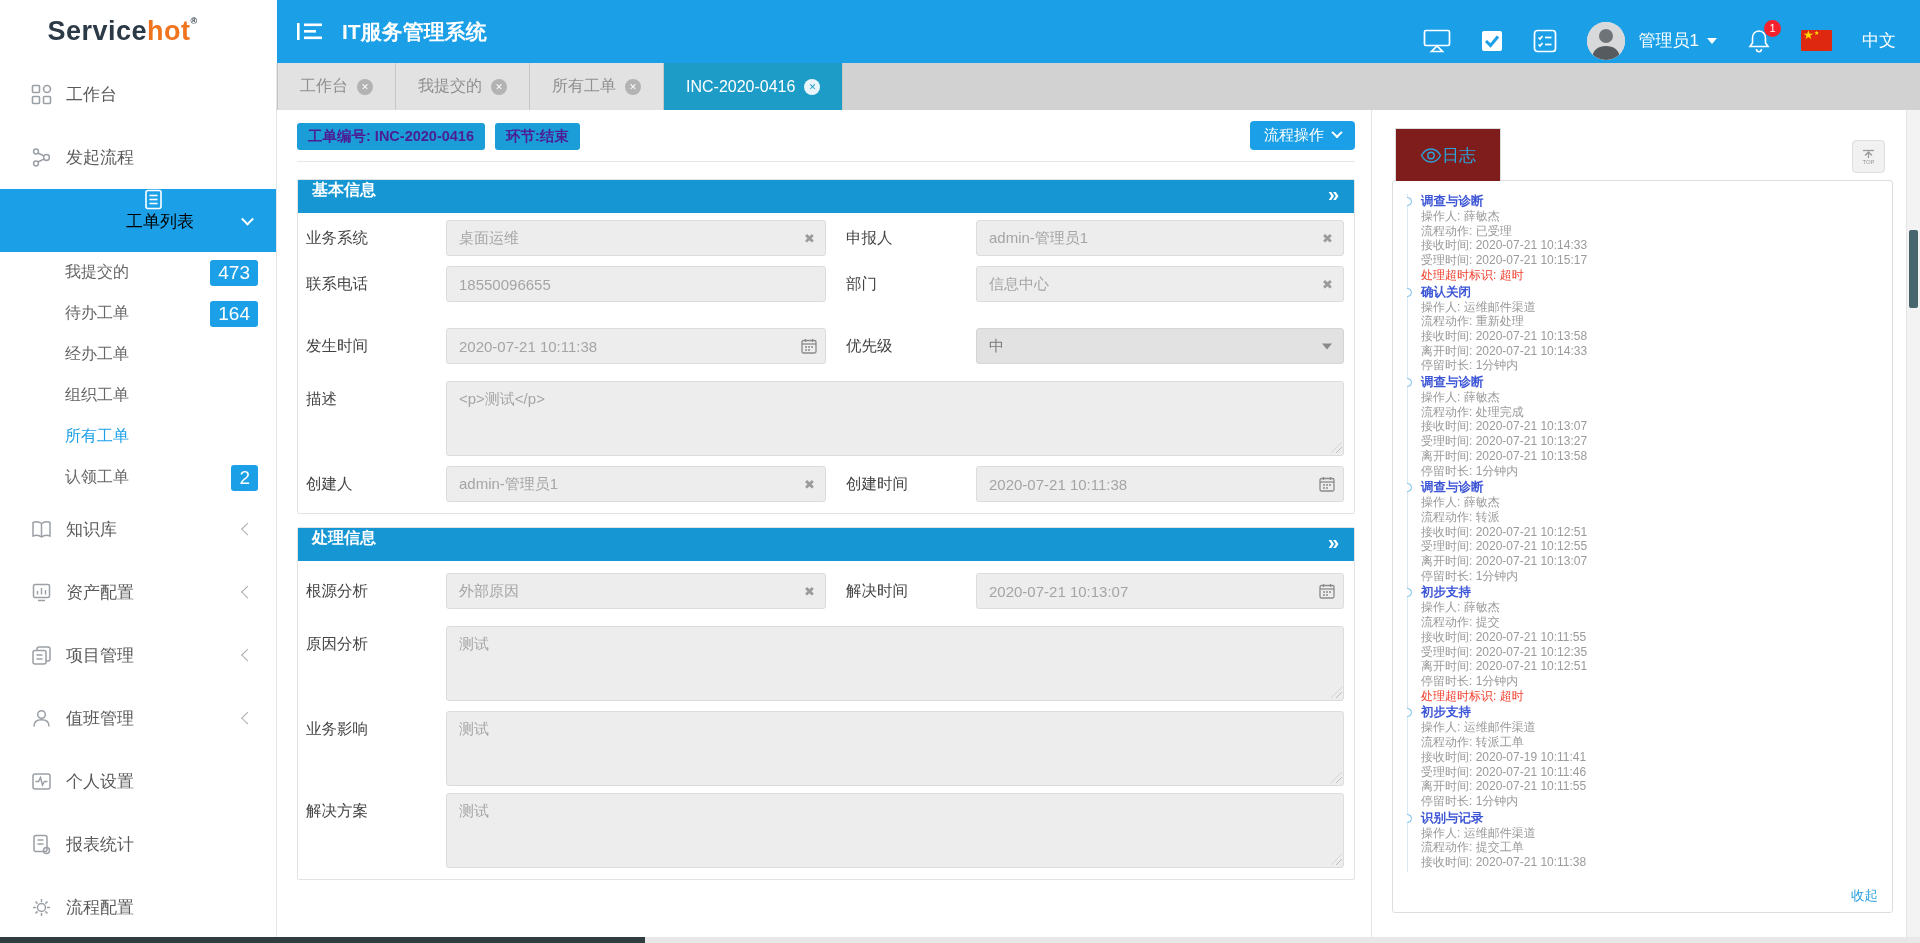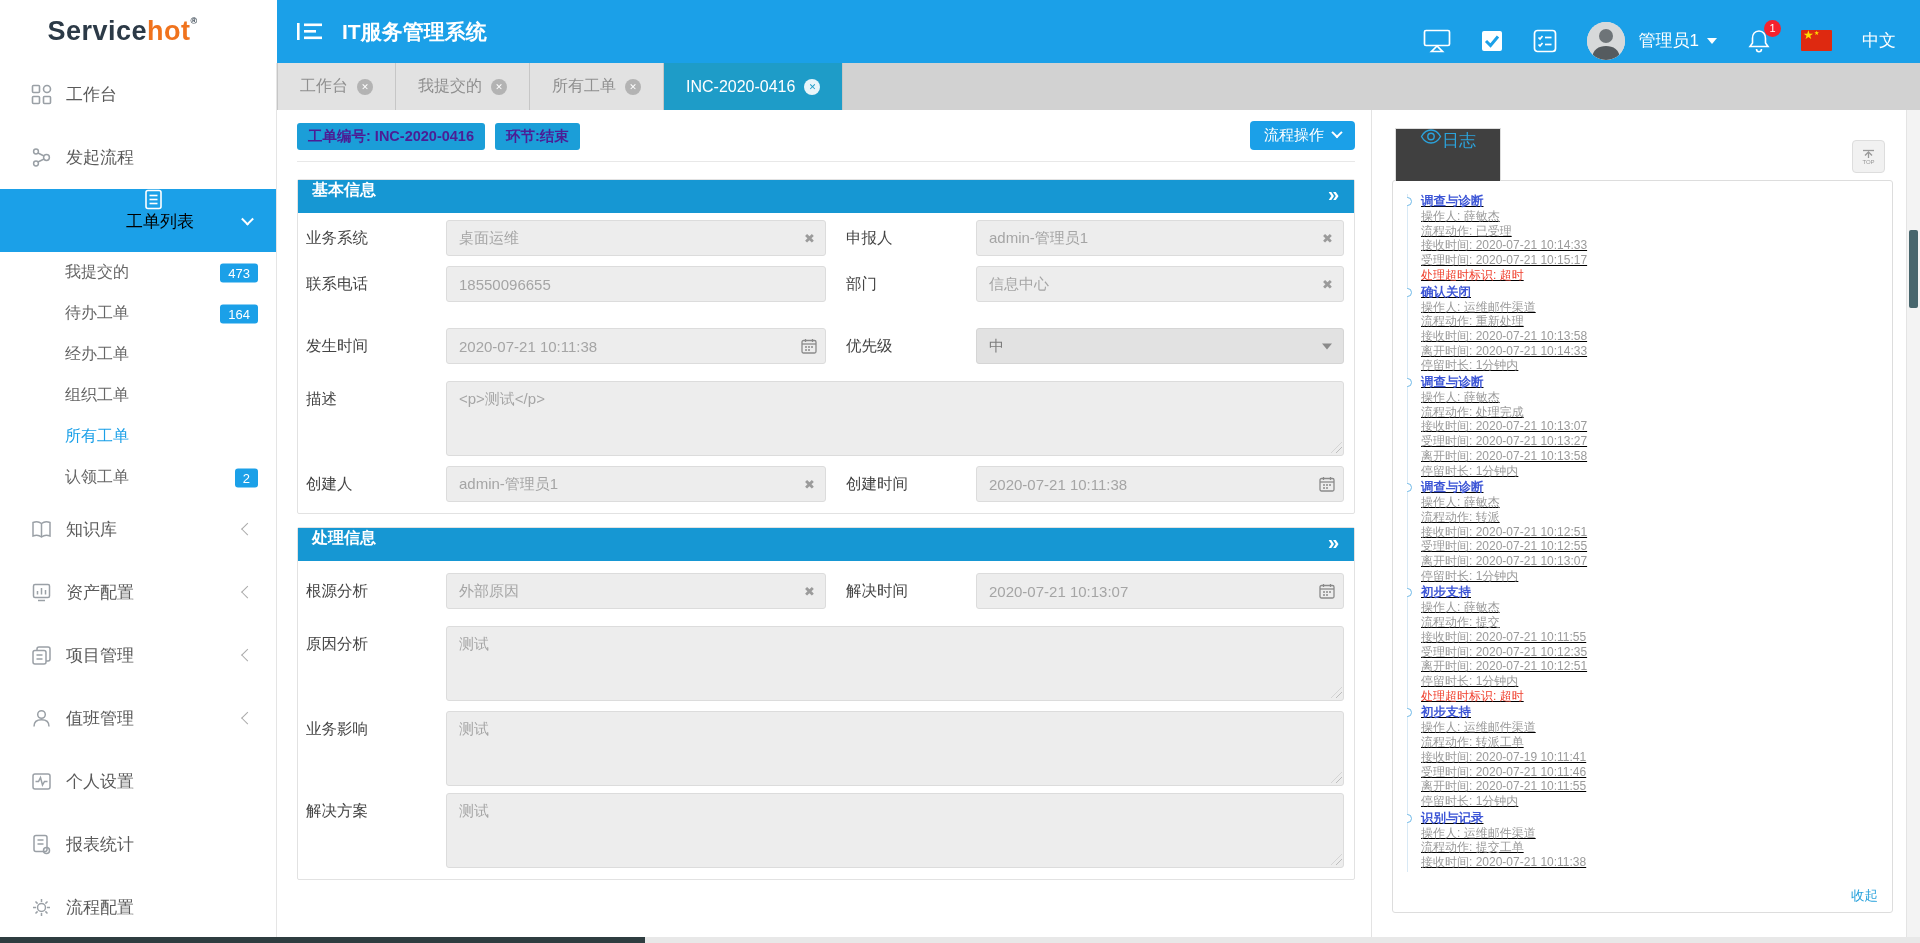--- a/index.html
+++ b/index.html
@@ -28,21 +28,21 @@
   .flag .star{position:absolute;left:2px;top:-2px;color:#ffde00;font-size:12px;}
   .flag .star2{position:absolute;left:13px;top:-1px;color:#ffde00;font-size:6px;}
   .lang{font-size:17px;cursor:pointer;}
   
   .sidebar{position:absolute;left:0;top:63px;width:277px;bottom:6px;background:#fff;border-right:1px solid #e5e5e5;}
   .side-item{height:63px;display:flex;align-items:center;padding-left:30px;position:relative;color:#5a5a5a;font-size:17px;cursor:pointer;}
   .side-item .lbl{margin-left:14px;}
   .side-item.active{background:var(--primary);color:#000000;flex-direction:column;}
   .sub-item{height:41px;display:flex;align-items:center;padding-left:65px;position:relative;color:#666;font-size:16px;cursor:pointer;}
   .sub-item.selected{color:var(--primary);}
-  .count-badge{position:absolute;right:18px;top:50%;transform:translateY(-50%);background:var(--primary);color:#fff;font-size:13px;border-radius:3px;padding:2px 8px;}
+  .count-badge{position:absolute;right:18px;top:50%;transform:translateY(-50%);background:var(--primary);color:#fff;font-size:19px;border-radius:3px;padding:2px 8px;}
   .chev-l{position:absolute;right:24px;top:50%;width:9px;height:9px;border-left:1.5px solid #aaa;border-bottom:1.5px solid #aaa;transform:translateY(-60%) rotate(45deg);}
   .chev-d{position:absolute;right:24px;top:50%;width:9px;height:9px;border-left:2px solid #fff;border-bottom:2px solid #fff;transform:translateY(-70%) rotate(-45deg);}
   .sicon{width:22px;display:flex;justify-content:center;flex:none;}
   
   .tabbar{position:absolute;left:277px;top:63px;right:0;height:47px;background:#d2d2d2;display:flex;}
   .tab{height:47px;display:flex;align-items:center;gap:9px;padding:0 22px;font-size:16px;color:#8f8f8f;background:#e2e2e2;border-right:1px solid #c6c6c6;cursor:pointer;}
   .tab:first-child{border-left:1px solid #c6c6c6;}
   .tab .closer{width:16px;height:16px;border-radius:50%;background:#b3b3b3;color:#fff;font-size:9px;display:flex;align-items:center;justify-content:center;cursor:pointer;}
   .tab.active{background:var(--tabactive);color:#fff;}
   .tab.active .closer{background:rgba(255,255,255,.9);color:var(--tabactive);}
@@ -71,26 +71,26 @@
   .w1{width:380px;flex:none;} .w2{flex:1;} .full{flex:1;}
   .inp{width:100%;height:36px;background:#ededed;border:1px solid #dcdcdc;border-radius:3px;color:#a5a5a5;font-size:15px;padding:0 32px 0 12px;font-family:inherit;}
   .inp.plain{padding-right:12px;}
   .ta{width:100%;height:75px;background:#ededed;border:1px solid #dcdcdc;border-radius:3px;color:#a5a5a5;font-size:15px;padding:8px 12px;font-family:inherit;resize:none;display:block;}
   .sel{width:100%;height:36px;background:#e2e2e2;border:1px solid #d5d5d5;border-radius:3px;color:#7c7c7c;font-size:15px;padding:0 12px;display:flex;align-items:center;cursor:pointer;}
   .clear-x{position:absolute;right:11px;top:50%;transform:translateY(-50%);color:#9b9b9b;font-size:13px;font-weight:bold;cursor:pointer;line-height:1;}
   .cal-ic{position:absolute;right:9px;top:50%;transform:translateY(-50%);cursor:pointer;display:flex;}
   .tri{position:absolute;right:12px;top:50%;transform:translateY(-40%);width:0;height:0;border-left:5px solid transparent;border-right:5px solid transparent;border-top:6px solid #8a8a8a;cursor:pointer;}
   .rsz{position:absolute;right:2px;bottom:3px;width:11px;height:11px;background:repeating-linear-gradient(135deg,transparent 0 3px,#bdbdbd 3px 4px);clip-path:polygon(100% 0,100% 100%,0 100%);cursor:nwse-resize;}
   
-  .log-tab{position:absolute;left:1395px;top:128px;width:106px;height:53px;background:#404040;border:1px solid #ddd;border-bottom:none;display:flex;align-items:flex-start;justify-content:center;color:#2ba3dc;font-size:17px;cursor:pointer;z-index:2;}
+  .log-tab{position:absolute;left:1395px;top:128px;width:106px;height:53px;background:#7f1d1d;border:1px solid #ddd;border-bottom:none;display:flex;align-items:center;justify-content:center;color:#2ba3dc;font-size:17px;cursor:pointer;z-index:2;}
   .top-btn{position:absolute;left:1852px;top:140px;width:33px;height:33px;background:#f1f1f1;border:1px solid #ddd;border-radius:4px;display:flex;flex-direction:column;align-items:center;justify-content:center;color:#888;cursor:pointer;z-index:2;}
   .top-btn .toplbl{font-size:6px;line-height:6px;color:#999;}
   .log-box{position:absolute;left:1392px;top:180px;width:501px;height:733px;border:1px solid #ddd;border-radius:3px;background:#fff;z-index:1;}
   .log-entries{position:absolute;left:14px;top:13px;right:8px;bottom:32px;overflow:hidden;}
-  .log-entry{position:relative;border-left:1px solid #d9e9f5;padding-left:13px;padding-bottom:2px;text-decoration:underline;}
+  .log-entry{position:relative;border-left:1px solid #d9e9f5;padding-left:13px;padding-bottom:2px;}
   .log-dot{position:absolute;left:-5px;top:3px;width:9px;height:9px;border:1.5px solid #6fb9e8;border-radius:50%;background:#fff;}
   .entry-title{font-size:12.5px;font-weight:bold;color:var(--logtitle);line-height:15px;}
   .log-line{font-size:12px;color:#9a9a9a;line-height:14.7px;}
   .log-line.red{color:var(--red);}
   .collapse-link{position:absolute;right:14px;bottom:7px;color:#2ba3dc;font-size:13.5px;cursor:pointer;}
   
   .vsb{position:absolute;right:0;top:110px;width:14px;bottom:6px;background:#f3f3f3;border-left:1px solid #e4e4e4;}
   .vsb-thumb{position:absolute;left:2px;right:2px;top:120px;height:78px;background:#47666d;border-radius:2px;cursor:pointer;}
   .hsb{position:absolute;left:0;right:0;bottom:0;height:6px;background:#e8e8e8;}
   .hsb-thumb{position:absolute;left:0;top:0;height:6px;width:645px;background:#2f3d40;cursor:pointer;}

